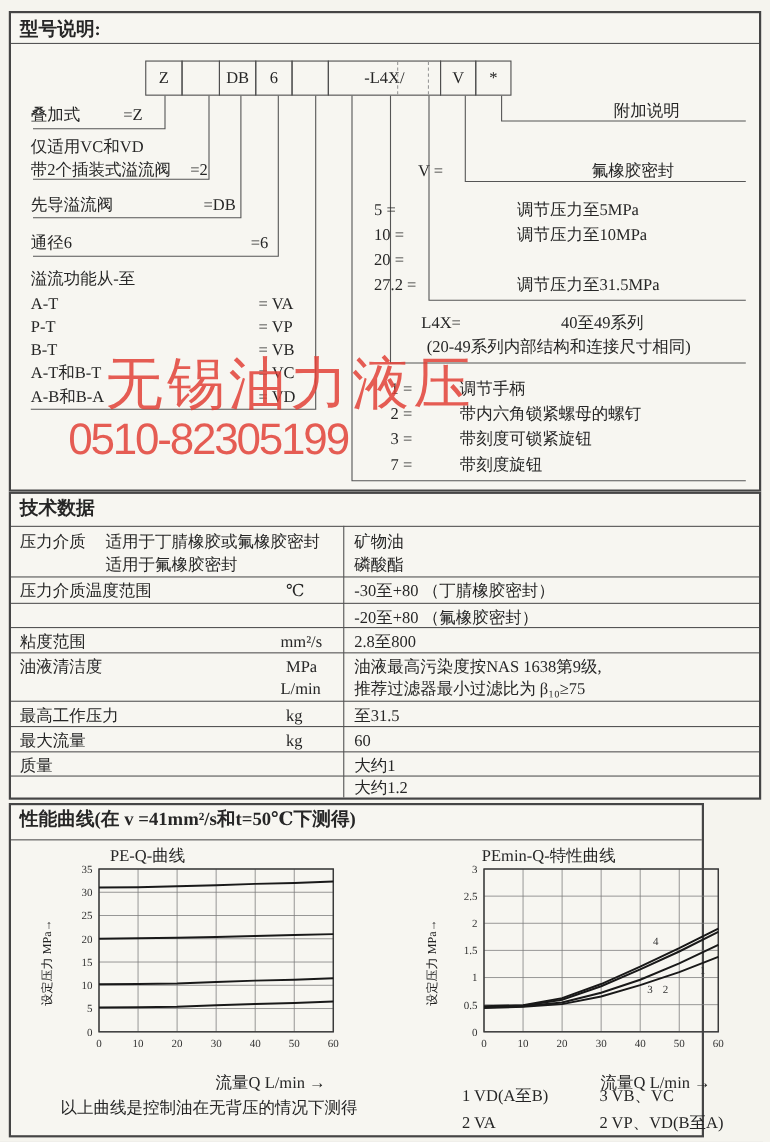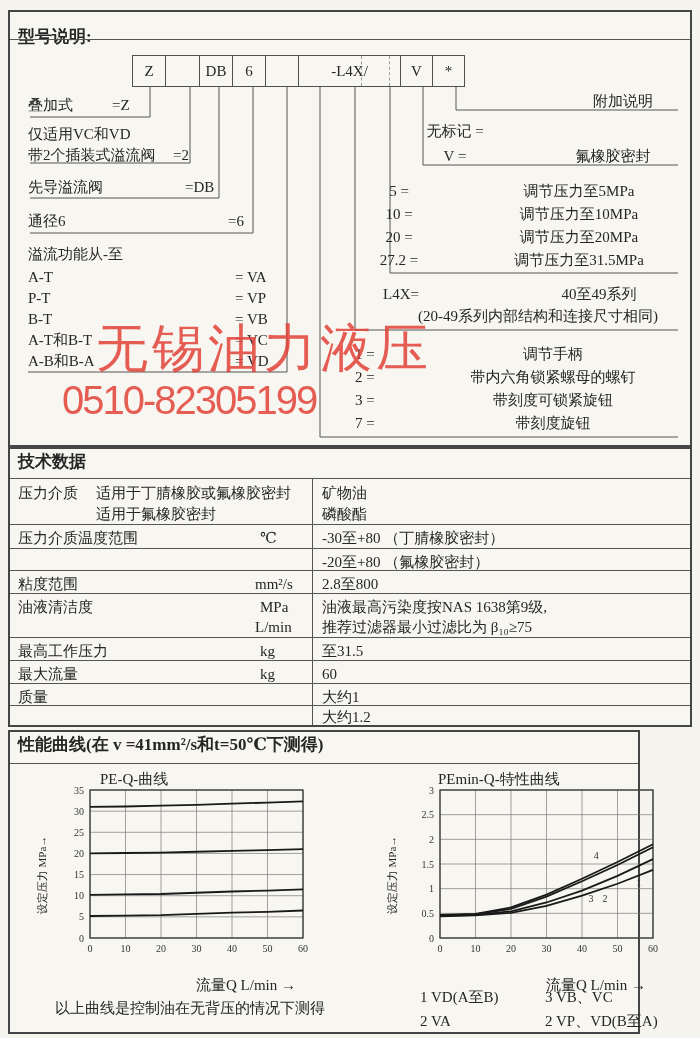--- a/index.html
+++ b/index.html
@@ -1,21 +1,21 @@
 <!DOCTYPE html>
 <html><head>
 <meta charset="utf-8">
 <style>
   html,body{margin:0;padding:0;background:#e9e8e3}
   .page{position:relative;width:700px;height:1038px;background:#f5f4ee;overflow:hidden;
         font-family:"Liberation Serif","DejaVu Serif",serif;color:#262626}
   .sec{position:absolute;left:8px;box-sizing:border-box;border:2px solid #454545;background:#f7f6f1}
   .t{position:absolute;white-space:nowrap;font-size:15px;line-height:20px}
   .b{font-weight:bold;font-size:17px}
-  .r{text-align:center}
+  .r{text-align:left}
   .hl{position:absolute;height:1px;background:#555;left:0}
   .vl{position:absolute;width:1px;background:#555}
   .dashv{position:absolute;border-left:1px dashed #999;width:0}
   .codeboxes{position:absolute;display:flex}
   .box{box-sizing:border-box;border:1px solid #4f4f4f;height:32px;margin-left:-1px;
        display:flex;align-items:center;justify-content:center;font-size:15px}
   .conn{position:absolute;left:0;top:0;pointer-events:none}
   .conn polyline{fill:none;stroke:#555;stroke-width:1}
   .wm{position:absolute;z-index:6;color:#e23f36;opacity:.84;font-weight:normal;pointer-events:none;
       font-family:"Liberation Sans","DejaVu Sans",sans-serif}
@@ -35,21 +35,21 @@
 </style>
 </head>
 <body>
 
 <div class="page">
 
   <div class="wm wm1">无锡油力液压</div>
   <div class="wm wm2">0510-82305199</div>
 
   <div class="sec" style="top:10px;width:684px;height:437px">
-    <div class="t b" style="left:8px;top:15px">型号说明:</div>
+    <div class="t b" style="left:8px;top:5px">型号说明:</div>
     <div class="hl" style="top:27px;width:100%"></div>
 
     <svg class="conn" width="678" height="433" viewBox="0 0 678 433">
       <polyline points="140,75 140,105 20,105"></polyline>
       <polyline points="180,75 180,151 20,151"></polyline>
       <polyline points="209,75 209,186 20,186"></polyline>
       <polyline points="243,75 243,221 20,221"></polyline>
       <polyline points="277,75 277,360 18,360"></polyline>
       <polyline points="310,75 310,425 668,425"></polyline>
       <polyline points="345,75 345,318 668,318"></polyline>
@@ -88,30 +88,28 @@
     <div class="t" style="left:225px;top:276px">= VP</div>
     <div class="t" style="left:18px;top:297px">B-T</div>
     <div class="t" style="left:225px;top:297px">= VB</div>
     <div class="t" style="left:18px;top:318px">A-T和B-T</div>
     <div class="t" style="left:225px;top:318px">= VC</div>
     <div class="t" style="left:18px;top:339px">A-B和B-A</div>
     <div class="t" style="left:225px;top:339px">= VD</div>
 
     <div class="t r" style="left:548px;top:79px;width:130px">附加说明</div>
 
-    <div class="t r" style="left:370px;top:109px;width:150px">无标记 =</div>
     <div class="t r" style="left:370px;top:134px;width:150px">V =</div>
     <div class="t r" style="left:528px;top:134px;width:150px">氟橡胶密封</div>
 
     <div class="t r" style="left:330px;top:169px;width:118px">5 =</div>
     <div class="t r" style="left:460px;top:169px;width:218px">调节压力至5MPa</div>
     <div class="t r" style="left:330px;top:192px;width:118px">10 =</div>
     <div class="t r" style="left:460px;top:192px;width:218px">调节压力至10MPa</div>
     <div class="t r" style="left:330px;top:215px;width:118px">20 =</div>
-    <div class="t r" style="left:460px;top:215px;width:218px">调节压力至20MPa</div>
     <div class="t r" style="left:330px;top:238px;width:118px">27.2 =</div>
     <div class="t r" style="left:460px;top:238px;width:218px">调节压力至31.5MPa</div>
 
     <div class="t" style="left:373px;top:272px">L4X=</div>
     <div class="t r" style="left:500px;top:272px;width:178px">40至49系列</div>
     <div class="t r" style="left:378px;top:294px;width:300px">(20-49系列内部结构和连接尺寸相同)</div>
 
     <div class="t" style="left:345px;top:332px">1 =</div>
     <div class="t r" style="left:408px;top:332px;width:270px">调节手柄</div>
     <div class="t" style="left:345px;top:355px">2 =</div>

